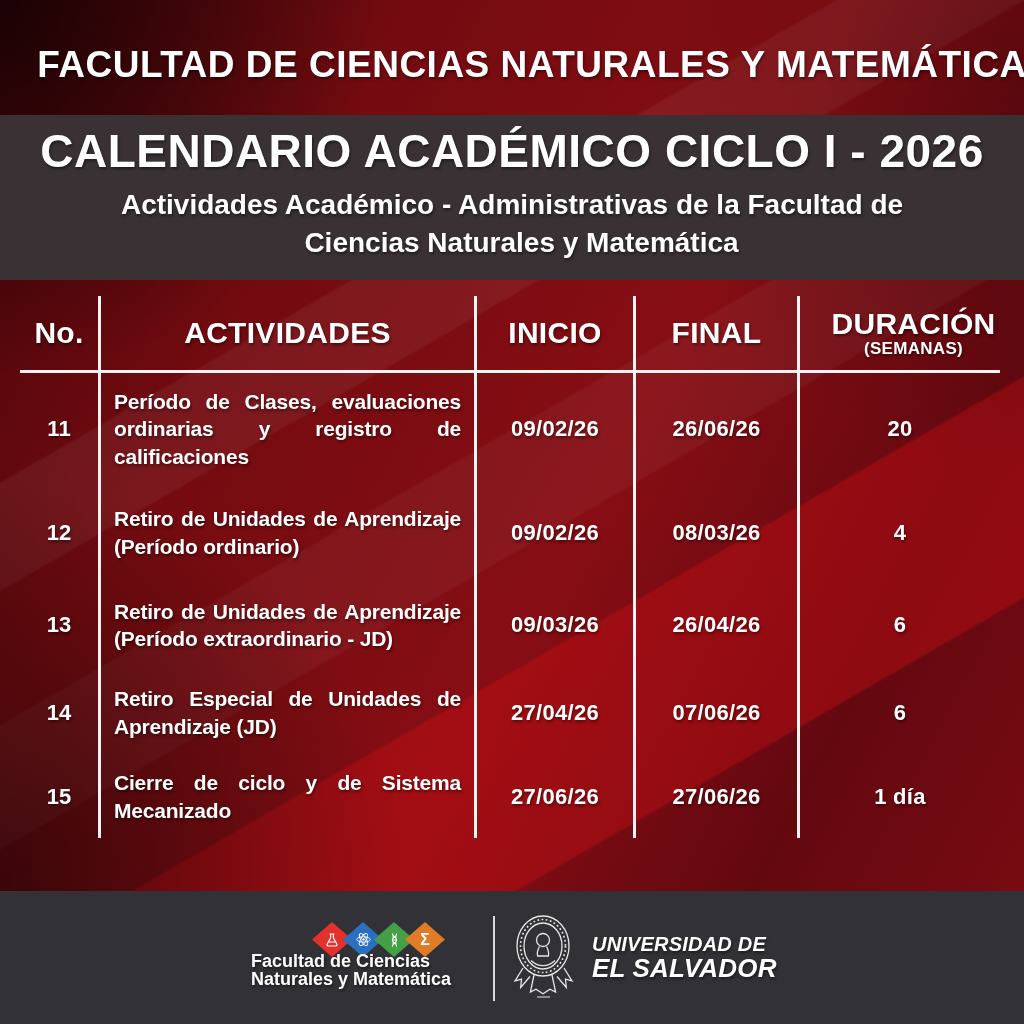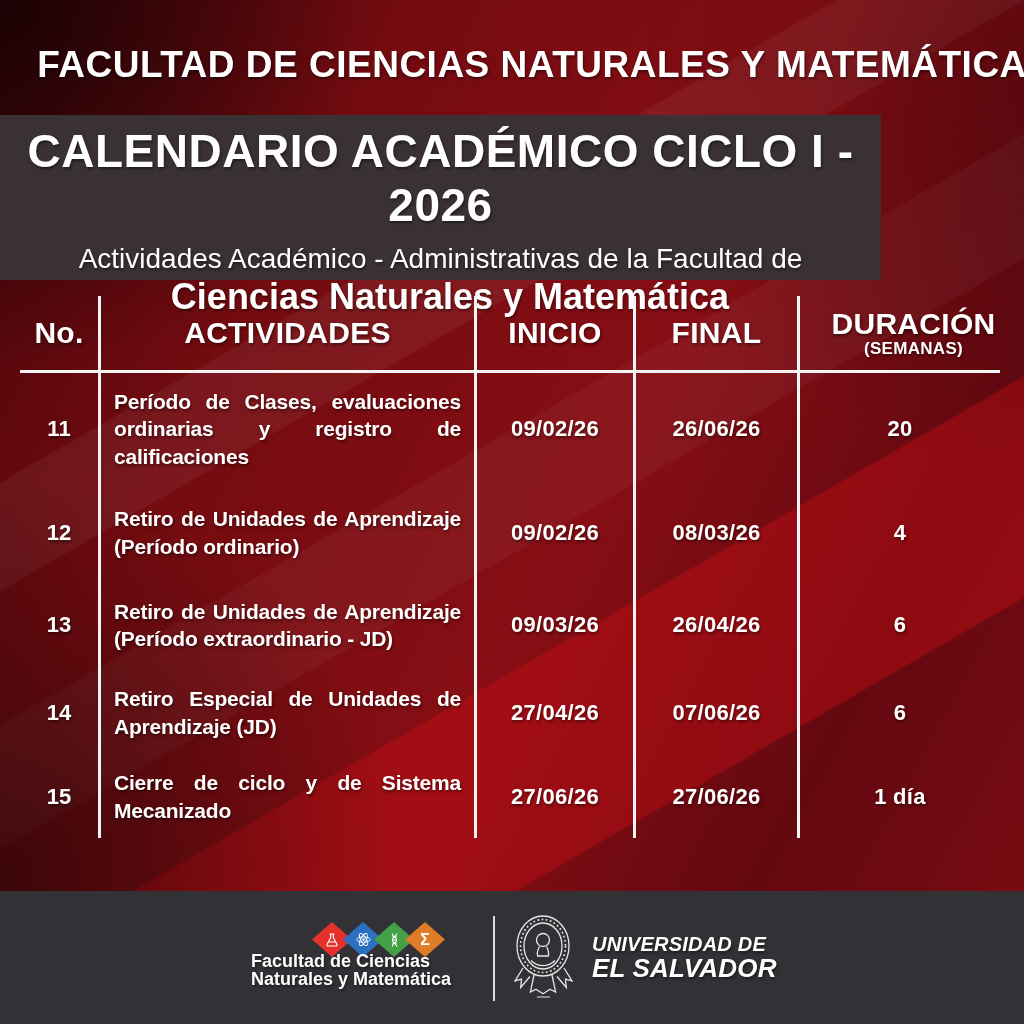--- a/index.html
+++ b/index.html
@@ -16,25 +16,25 @@
       linear-gradient(118deg, #45050a 0%, #730b10 26%, #870e14 55%, #640810 78%, #7d0c12 100%);
   }
   .txtshadow{text-shadow:1px 2px 3px rgba(0,0,0,.45);}
 
   
   .top-banner{position:absolute;left:0;top:0;width:1024px;height:115px;
     display:flex;align-items:center;justify-content:center;padding-left:20px;}
   .top-banner h1{margin:14px 0 0 0;font-size:37px;font-weight:bold;letter-spacing:.5px;}
 
   
-  .title-band{position:absolute;left:0;top:115px;width:881px;height:165px;
+  .title-band{position:absolute;left:0;top:115px;width:1024px;height:165px;
     background:#3a3135;text-align:center;}
   .title-band .main-title{margin:9px 0 0 0;font-size:46px;font-weight:bold;letter-spacing:.5px;line-height:54px;}
-  .title-band .subtitle{margin:8px 0 0 0;font-size:28px;font-weight:normal;line-height:38px;}
-  .title-band .subtitle2{margin:0;font-size:36px;font-weight:bold;line-height:38px;padding-left:19px;}
+  .title-band .subtitle{margin:8px 0 0 0;font-size:28px;font-weight:bold;line-height:38px;}
+  .title-band .subtitle2{margin:0;font-size:28px;font-weight:bold;line-height:38px;padding-left:19px;}
 
   
   .cal-table{position:absolute;left:20px;top:296px;width:980px;height:542px;
     display:grid;
     grid-template-columns:81px 376px 159px 164px 200px;
     grid-template-rows:77px 112px 95px 90px 85px 83px;}
   .cell{display:flex;align-items:center;justify-content:center;box-sizing:border-box;}
   .br{border-right:3px solid #f4f4f4;}
   .bb{border-bottom:3px solid #f4f4f4;}
   .th{font-size:30px;font-weight:bold;letter-spacing:.3px;}

